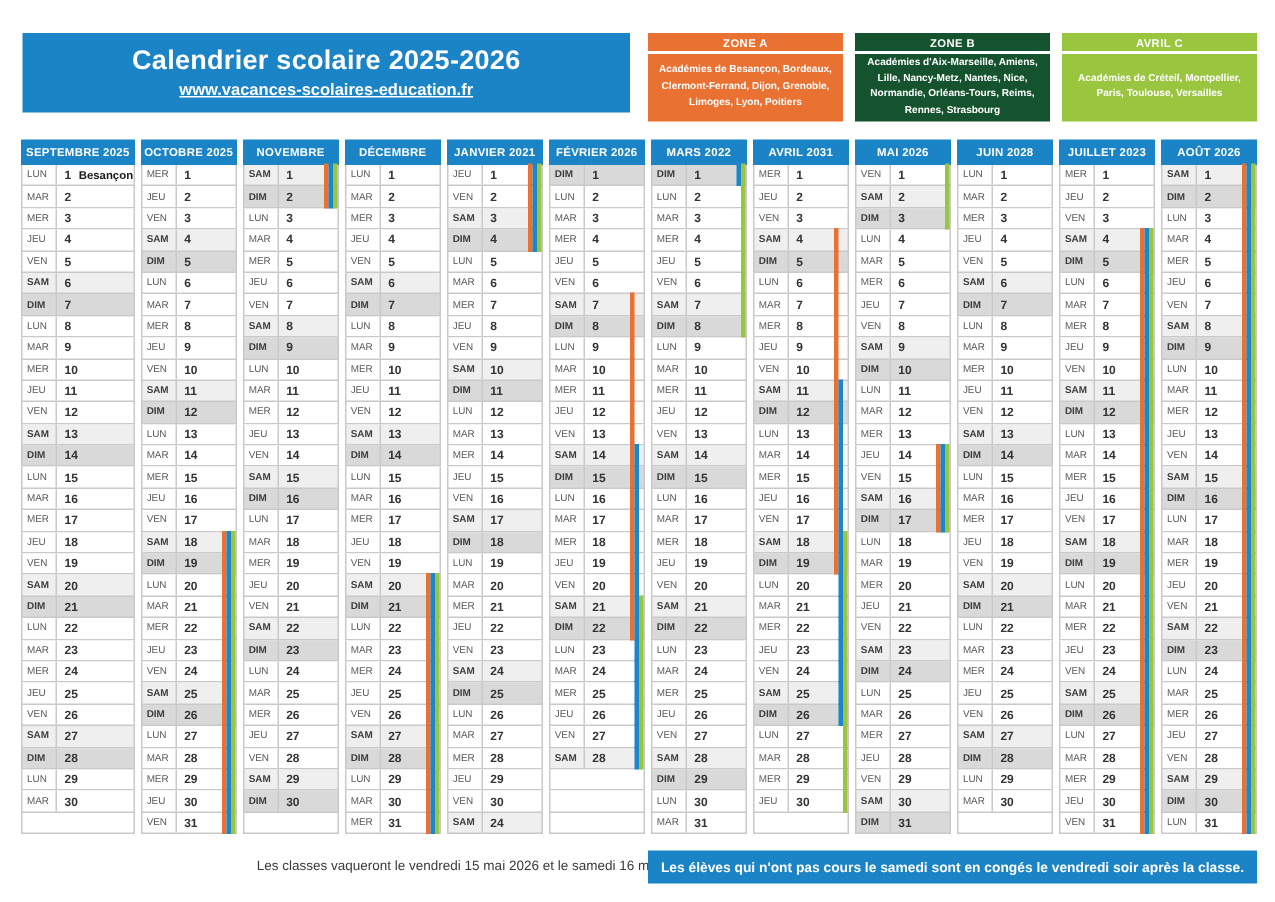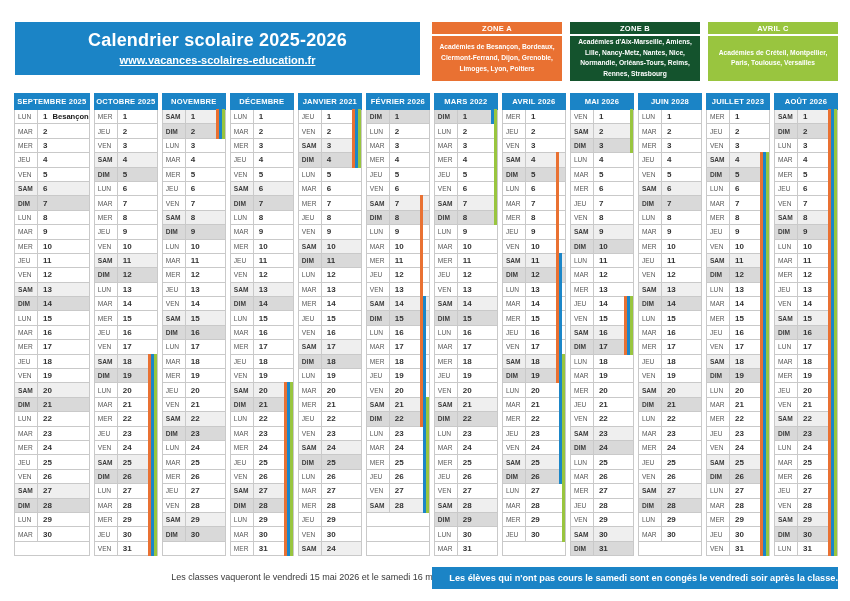--- a/index.html
+++ b/index.html
@@ -42,21 +42,21 @@
   .bar { width:3px; }
   .bar.on-a { background:var(--za); }
   .bar.on-b { background:var(--zb); }
   .bar.on-c { background:var(--zc); }
 
   
   .footer-note { position:absolute; left:14px; top:572px; width:608px; text-align:center;
     font-size:9px; color:#3a3a3a; }
   .footer-banner { position:absolute; left:432px; top:567px; width:406px; height:22px;
     background:var(--blue); color:#fff; font-size:9.2px; font-weight:bold;
-    line-height:22px; text-align:right; }
+    line-height:22px; text-align:center; }
 </style>
 </head>
 <body>
 
 <div class="page">
 
   <div class="title-box">
     <div class="t">Calendrier scolaire 2025-2026</div>
     <div class="s">www.vacances-scolaires-education.fr</div>
   </div>
@@ -2006,21 +2006,21 @@
           <span class="wd">MAR</span>
           <span class="num">31</span>
           <span class="bars">
             <span class="bar"></span>
             <span class="bar"></span>
             <span class="bar"></span>
           </span>
         </div>
       </div>
       <div class="month-col">
-        <div class="month-header">AVRIL 2026</div>
+        <div class="month-header">AVRIL 2031</div>
         <div class="day-row">
           <span class="wd">MER</span>
           <span class="num">1</span>
           <span class="bars">
             <span class="bar"></span>
             <span class="bar"></span>
             <span class="bar"></span>
           </span>
         </div>
         <div class="day-row">

